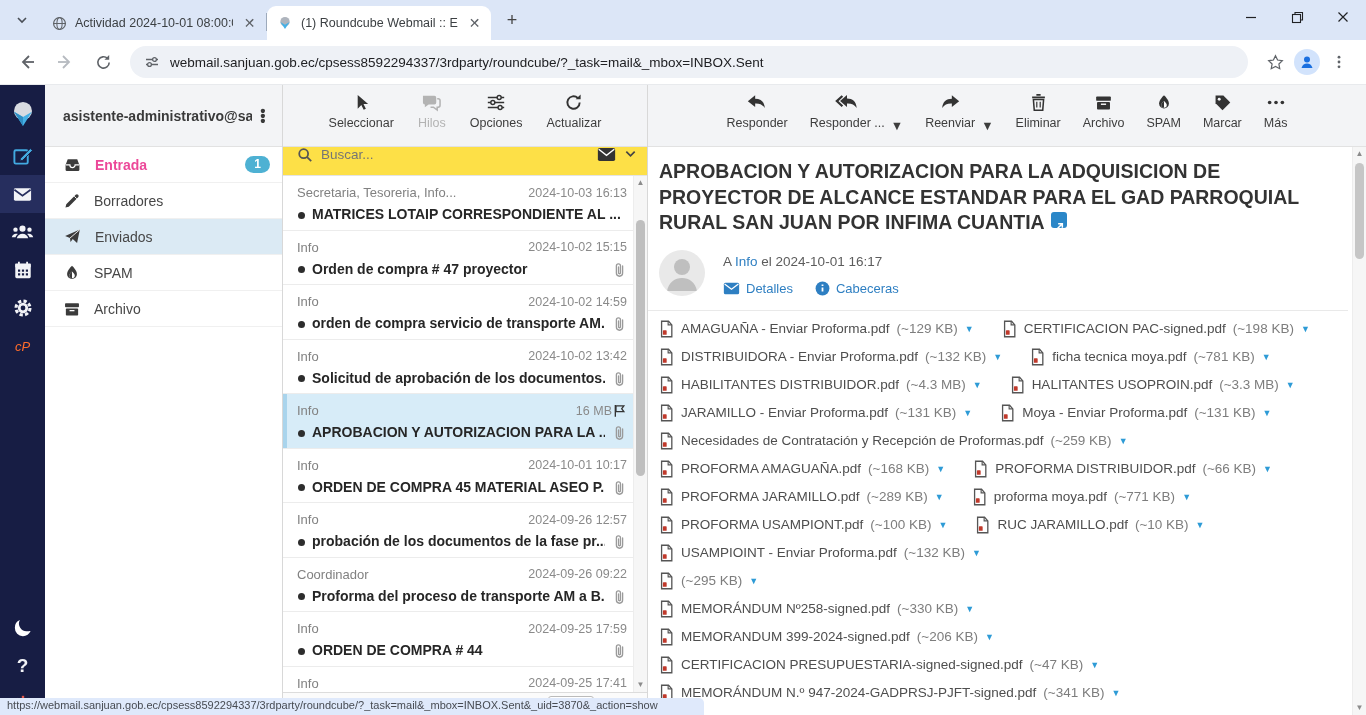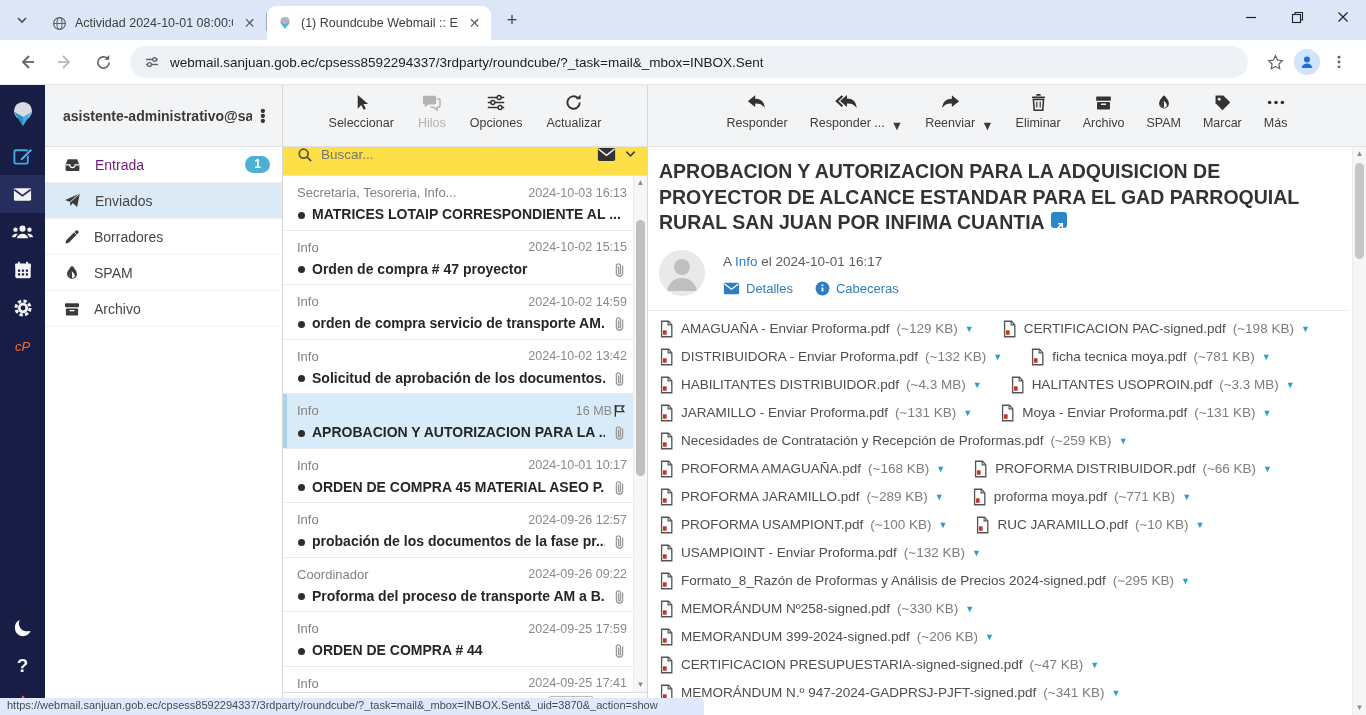--- a/index.html
+++ b/index.html
@@ -39,21 +39,21 @@
 
   .folders{width:238px;flex:none;border-right:1px solid #d8d8d8;background:#fff;display:flex;flex-direction:column}
   .pane-strip{height:62px;background:#f3f4f6;border-bottom:1px solid #e2e2e2;flex:none}
   .folders .pane-strip{display:flex;align-items:center;padding:0 8px 0 18px}
   .account-name{flex:1;font-size:14px;font-weight:bold;color:#3a3a3a;white-space:nowrap;overflow:hidden}
   .kebab{color:#3a3a3a;width:22px;text-align:center;font-weight:bold;letter-spacing:0;font-size:15px;line-height:5px}
   .kebab span{display:block;height:5px}
   .folder{height:36px;display:flex;align-items:center;gap:13px;padding:0 12px 0 18px;color:#474747;
           font-size:14px;border-bottom:1px solid #f0f0f0}
   .folder .flabel{flex:1}
-  .folder.unread .flabel{font-weight:normal;color:#701a75}
+  .folder.unread .flabel{font-weight:bold;color:#ec4899}
   .folder.selected{background:#dbeaf4}
   .badge{background:#4eb1d3;color:#fff;font-size:12px;font-weight:bold;border-radius:9px;padding:1px 9px;line-height:15px}
 
   
   .listpane{width:365px;flex:none;border-right:1px solid #d8d8d8;background:#fff;display:flex;flex-direction:column;position:relative}
   .list-toolbar{display:flex;align-items:flex-start;justify-content:center;gap:24px;padding-top:8px}
   .tbtn{display:flex;flex-direction:column;align-items:center;gap:4px;color:#3d3d3d;font-size:12.5px;background:none;border:none;font-family:inherit}
   .tbtn .lbl{white-space:nowrap}
   .tbtn.disabled{color:#b3b3b3}
   .searchrow{height:29px;flex:none;display:flex;align-items:flex-start;gap:8px;padding:0 10px 0 14px;border-bottom:1px solid #e4e4e4;background:#fde047}
@@ -280,33 +280,33 @@
           </div>
       </div>
       <div class="folder unread">
         <svg class="ic" width="19" height="19" viewBox="0 0 22 22">
             <path d="M3 11.5 5.5 5h11L19 11.5V17a1.5 1.5 0 0 1-1.5 1.5h-13A1.5 1.5 0 0 1 3 17z" fill="#3b3b3b"></path>
             <path d="M3.4 11.5h4.6a3 3 0 0 0 6 0h4.6" fill="none" stroke="#fff" stroke-width="1.4"></path>
           </svg>
         <span class="flabel">Entrada</span>
         <span class="badge">1</span>
       </div>
+      <div class="folder">
+        <svg class="ic" width="18" height="18" viewBox="0 0 22 22">
+            <path d="M3 19l1-4L15.5 3.5a2.1 2.1 0 0 1 3 3L7 18z" fill="#3b3b3b"></path>
+            <path d="M13.8 5.2l3 3" stroke="#fff" stroke-width="1.2"></path>
+          </svg>
+        <span class="flabel">Borradores</span>
+      </div>
       <div class="folder selected">
         <svg class="ic" width="19" height="19" viewBox="0 0 22 22">
             <path d="M2.5 10.5 19.5 3l-3.2 15.5-5-4.5-2.6 3.4-.6-4.6z" fill="#3b3b3b"></path>
             <path d="M8.1 12.8 19.5 3" stroke="#fff" stroke-width="1"></path>
           </svg>
         <span class="flabel">Enviados</span>
-      </div>
-      <div class="folder">
-        <svg class="ic" width="18" height="18" viewBox="0 0 22 22">
-            <path d="M3 19l1-4L15.5 3.5a2.1 2.1 0 0 1 3 3L7 18z" fill="#3b3b3b"></path>
-            <path d="M13.8 5.2l3 3" stroke="#fff" stroke-width="1.2"></path>
-          </svg>
-        <span class="flabel">Borradores</span>
       </div>
       <div class="folder">
         <svg class="ic" width="18" height="18" viewBox="0 0 22 22">
             <path d="M11 2s6 5.2 6 10.3A6 6 0 0 1 5 12.3C5 7.2 11 2 11 2z" fill="#3b3b3b"></path>
             <path d="M11 17.5a3.4 3.4 0 0 1-3.4-3.4c0-1.9 1.7-3.6 3.4-5 1.7 1.4 3.4 3.1 3.4 5A3.4 3.4 0 0 1 11 17.5z" fill="#fff"></path>
             <path d="M11 17.5a3.4 3.4 0 0 1-3.4-3.4C7.6 12.2 9.3 10.5 11 9.1z" fill="#3b3b3b"></path>
           </svg>
         <span class="flabel">SPAM</span>
       </div>
       <div class="folder">
@@ -816,21 +816,20 @@
 
             </div>
 
             <div class="attline">
               <span class="att">
                 <svg class="ic" width="15" height="18" viewBox="0 0 18 22">
                   <path d="M3 1.5h8.5L15.5 6v14.5H3z" fill="none" stroke="#555" stroke-width="1.6"></path>
                   <path d="M11 1.5V6h4.5" fill="none" stroke="#555" stroke-width="1.4"></path>
                   <rect x="4.6" y="12.5" width="4.6" height="5.6" rx="0.8" fill="#c0392b"></rect>
                 </svg>
-                <span class="aname">Formato_8_Razón de Proformas y Análisis de Precios 2024-signed.pdf</span>
                 <span class="asize">(~295 KB)</span>
                 <span class="acaret">▼</span>
               </span>
 
             </div>
 
             <div class="attline">
               <span class="att">
                 <svg class="ic" width="15" height="18" viewBox="0 0 18 22">
                   <path d="M3 1.5h8.5L15.5 6v14.5H3z" fill="none" stroke="#555" stroke-width="1.6"></path>

